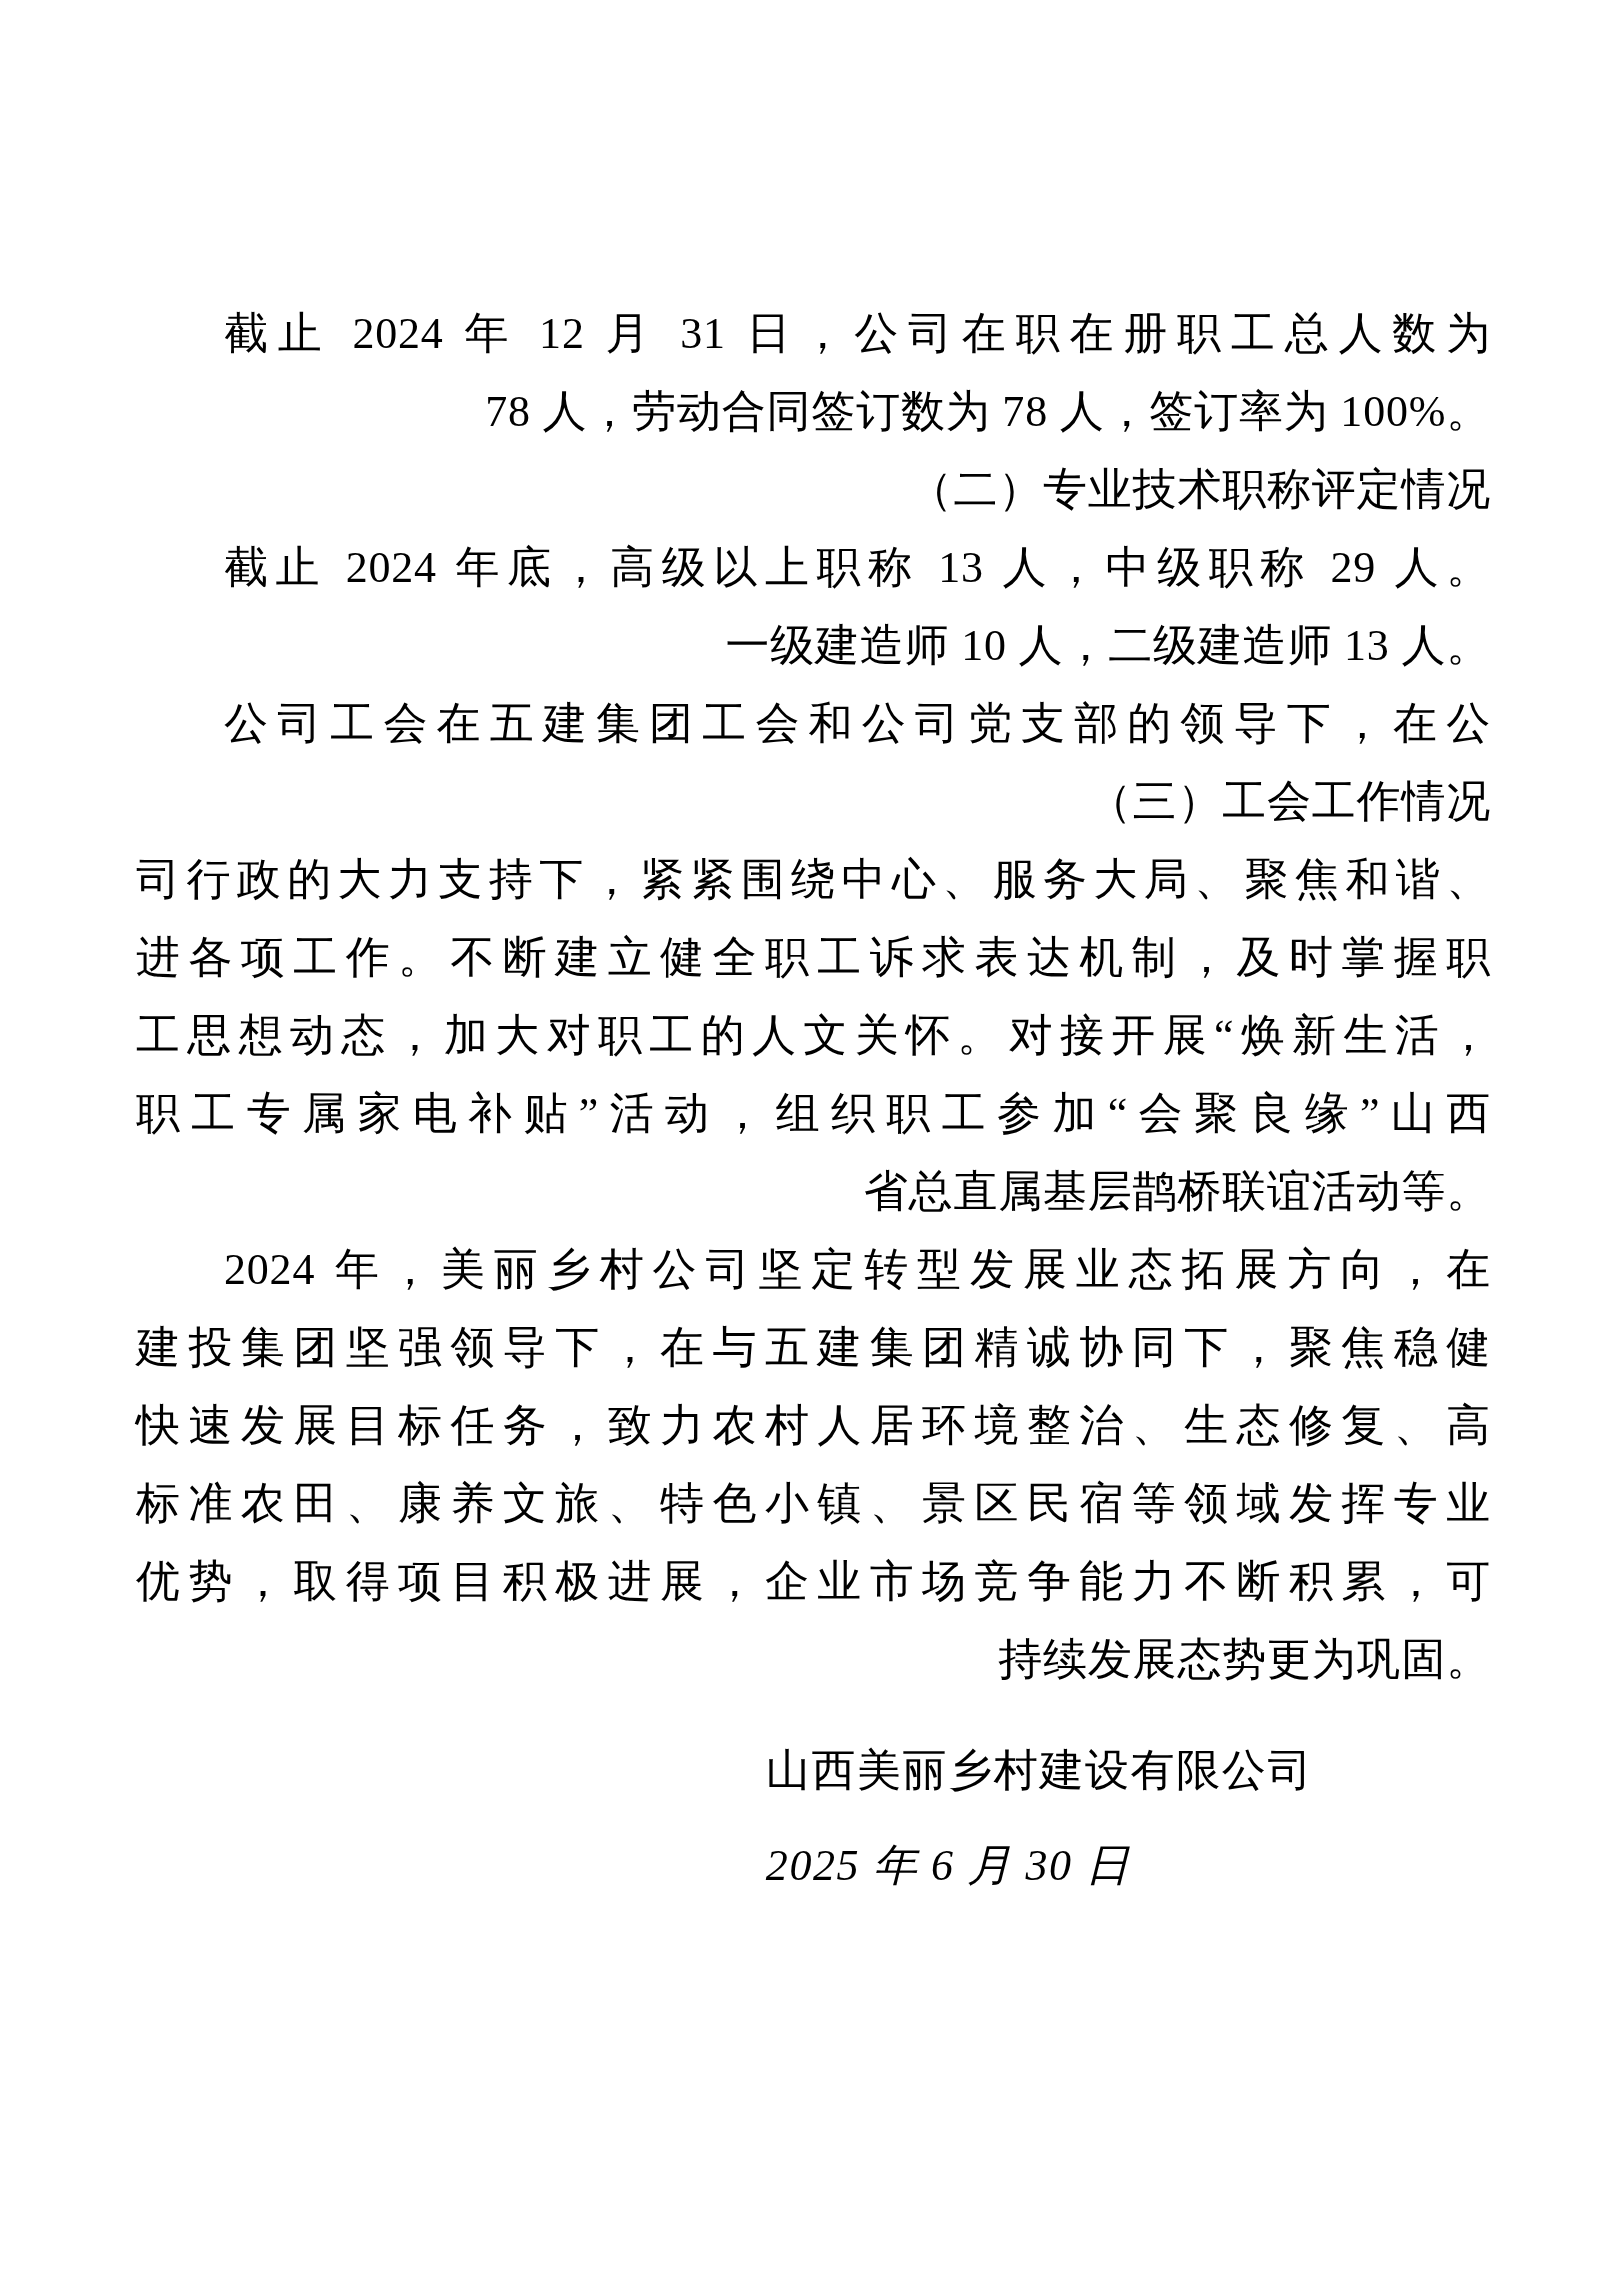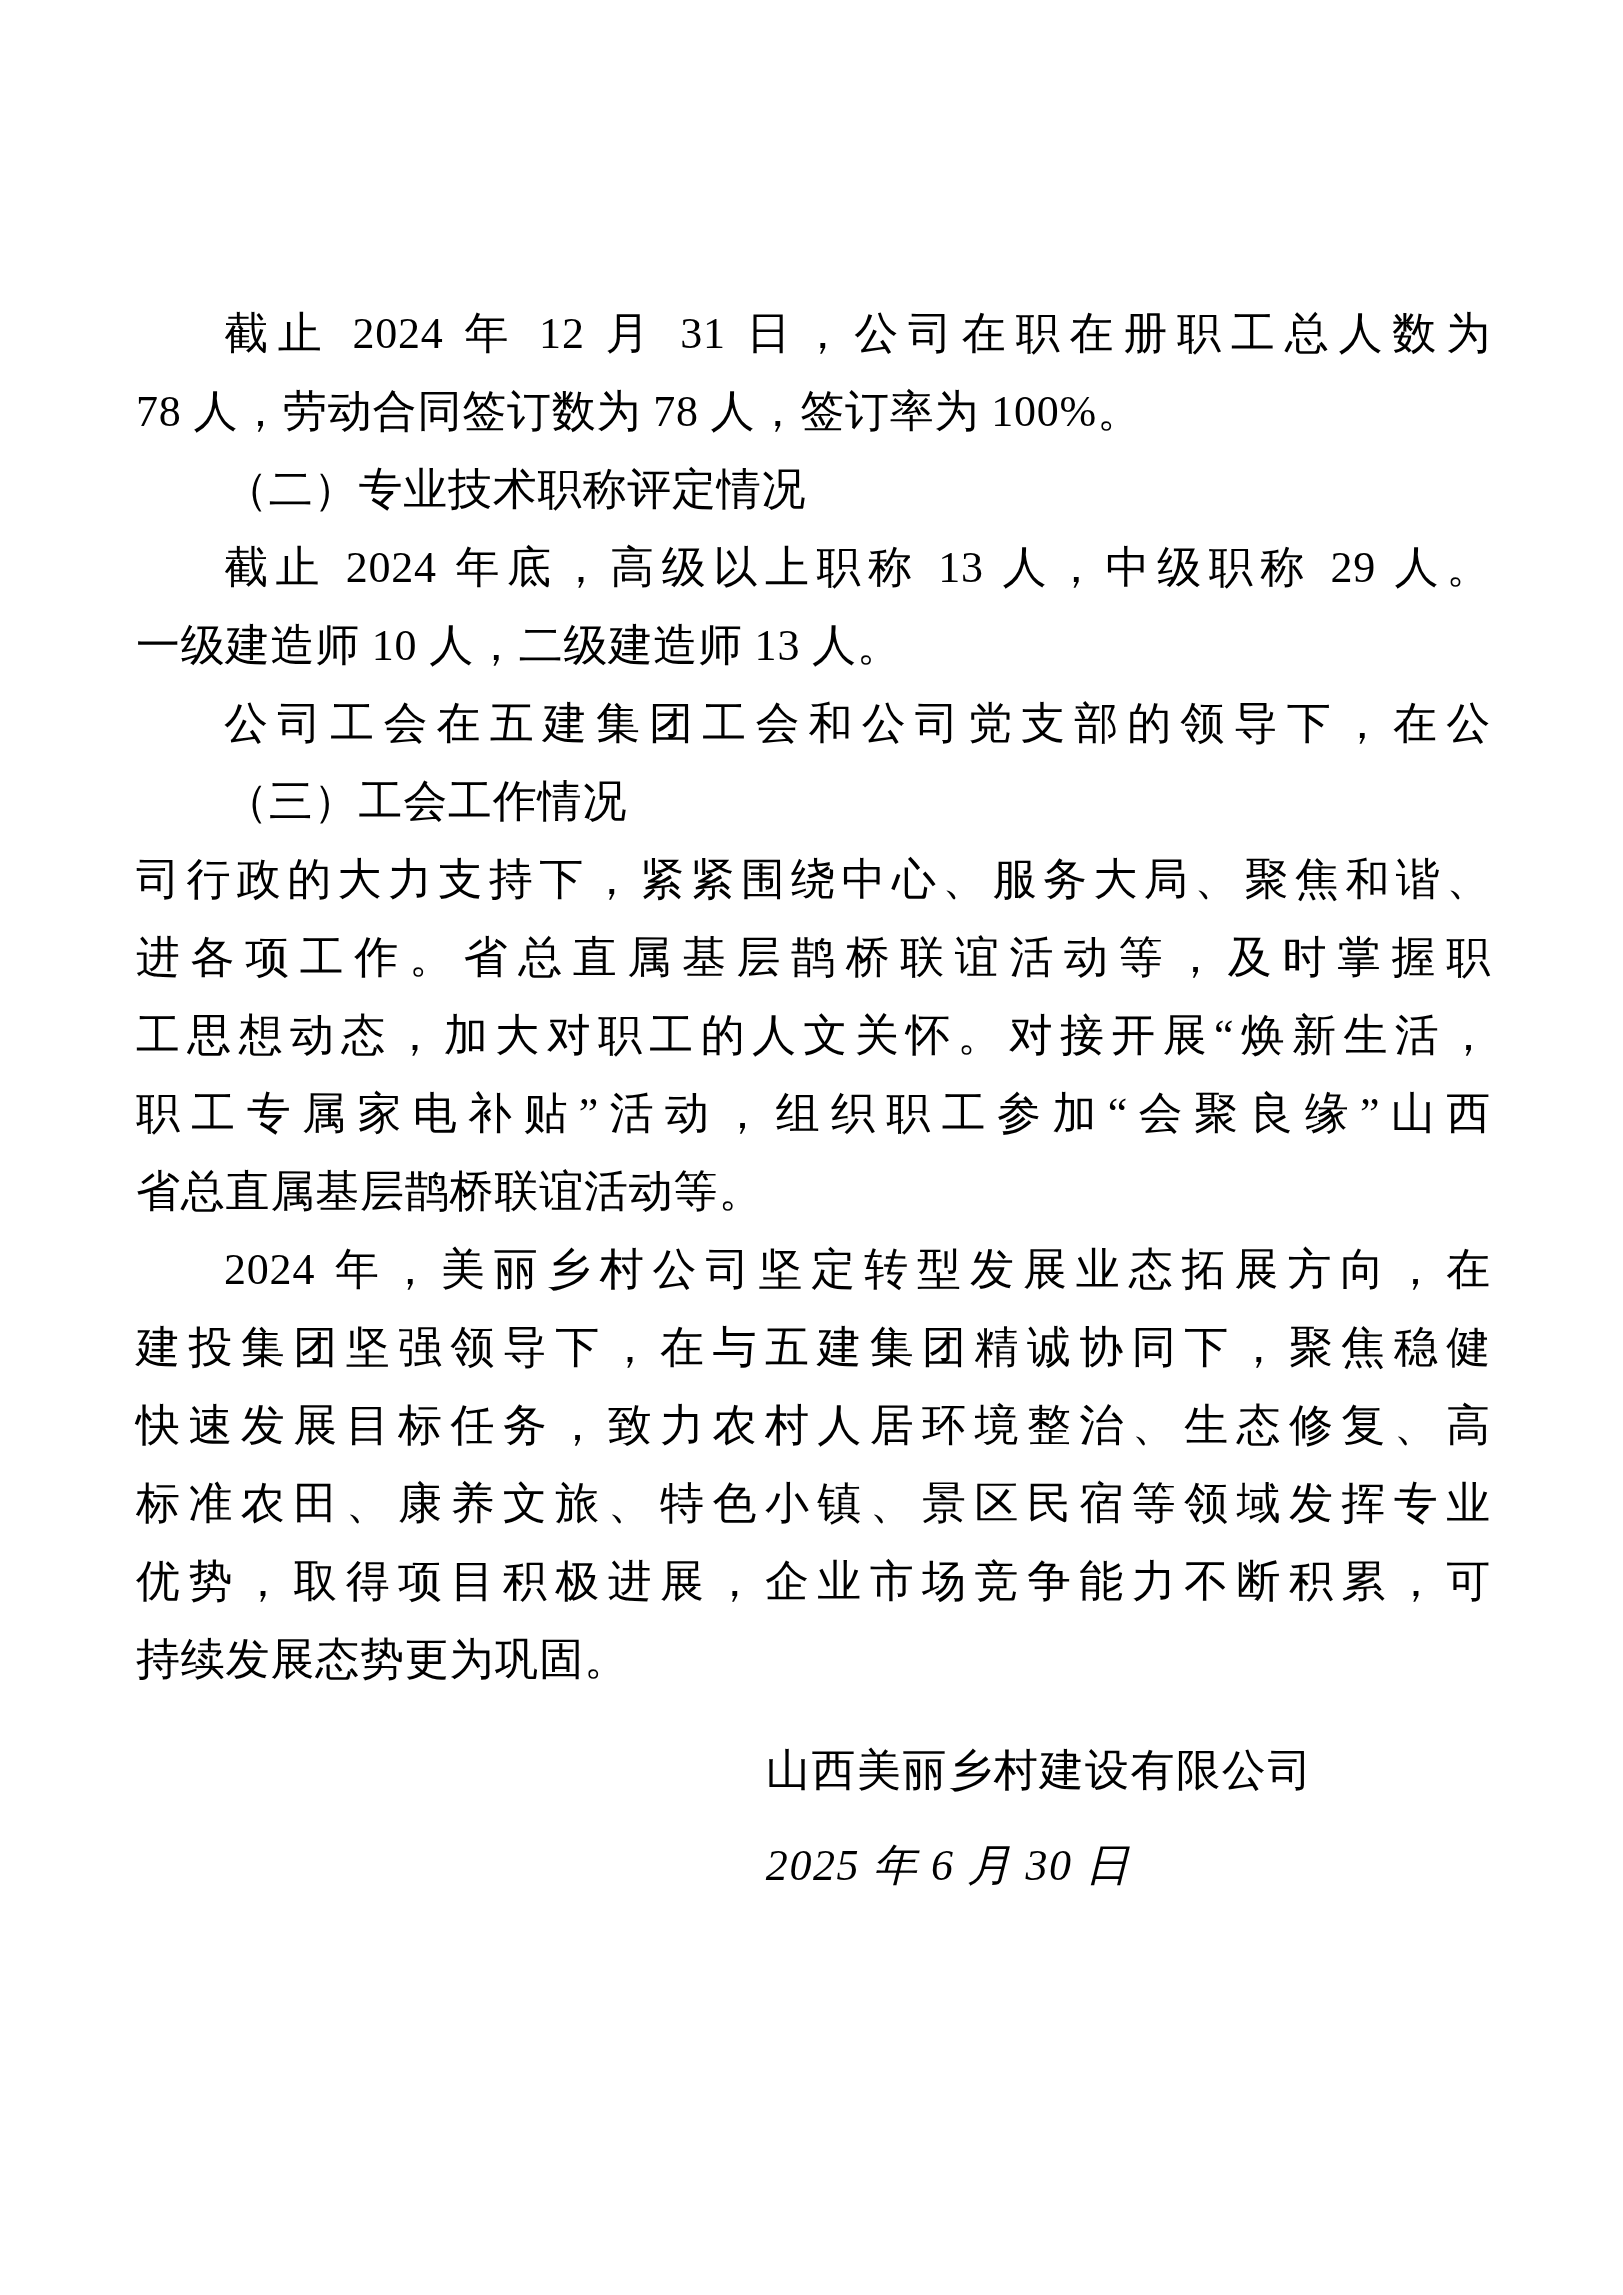--- a/index.html
+++ b/index.html
@@ -22,20 +22,21 @@
     top: 295px;
     width: 1355px;
   }
   .line {
     margin: 0;
     padding: 0;
     font-size: 44px;
     line-height: 78px;
     white-space: normal;
     letter-spacing: 0.8px;
+    text-align: right;
   }
   .indent {
     text-indent: 2em;
   }
   .fill {
     text-align: justify;
     text-align-last: justify;
     text-justify: inter-character;
   }
   .heading {
@@ -68,21 +69,21 @@
 <div class="page">
   <div class="text-body">
     <p class="line indent fill">截止 2024 年 12 月 31 日，公司在职在册职工总人数为</p>
     <p class="line">78 人，劳动合同签订数为 78 人，签订率为 100%。</p>
     <p class="line indent heading">（二）专业技术职称评定情况</p>
     <p class="line indent fill">截止 2024 年底，高级以上职称 13 人，中级职称 29 人。</p>
     <p class="line">一级建造师 10 人，二级建造师 13 人。</p>
     <p class="line indent fill">公司工会在五建集团工会和公司党支部的领导下，在公</p>
     <p class="line indent heading">（三）工会工作情况</p>
     <p class="line fill">司行政的大力支持下，紧紧围绕中心、服务大局、聚焦和谐、</p>
-    <p class="line fill">进各项工作。省总直属基层鹊桥联谊活动等，及时掌握职</p>
+    <p class="line fill">进各项工作。不断建立健全职工诉求表达机制，及时掌握职</p>
     <p class="line fill">工思想动态，加大对职工的人文关怀。对接开展“焕新生活，</p>
     <p class="line fill">职工专属家电补贴”活动，组织职工参加“会聚良缘”山西</p>
     <p class="line">省总直属基层鹊桥联谊活动等。</p>
     <p class="line indent fill">2024 年，美丽乡村公司坚定转型发展业态拓展方向，在</p>
     <p class="line fill">建投集团坚强领导下，在与五建集团精诚协同下，聚焦稳健</p>
     <p class="line fill">快速发展目标任务，致力农村人居环境整治、生态修复、高</p>
     <p class="line fill">标准农田、康养文旅、特色小镇、景区民宿等领域发挥专业</p>
     <p class="line fill">优势，取得项目积极进展，企业市场竞争能力不断积累，可</p>
     <p class="line">持续发展态势更为巩固。</p>
 

